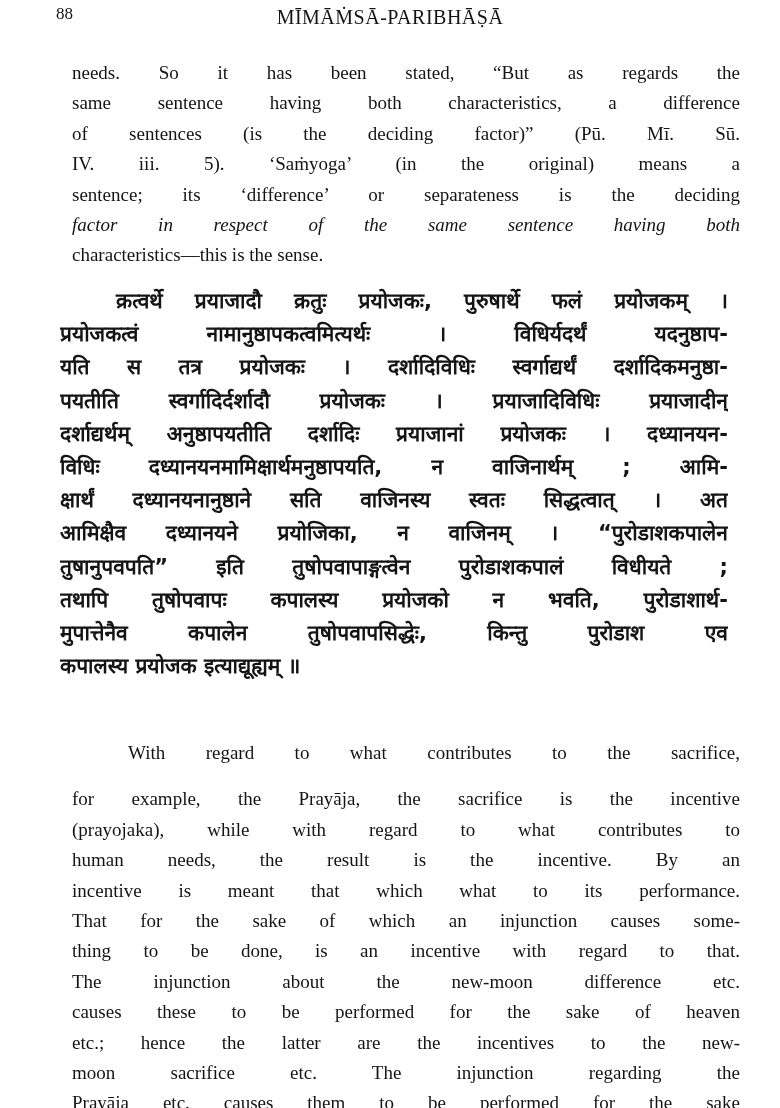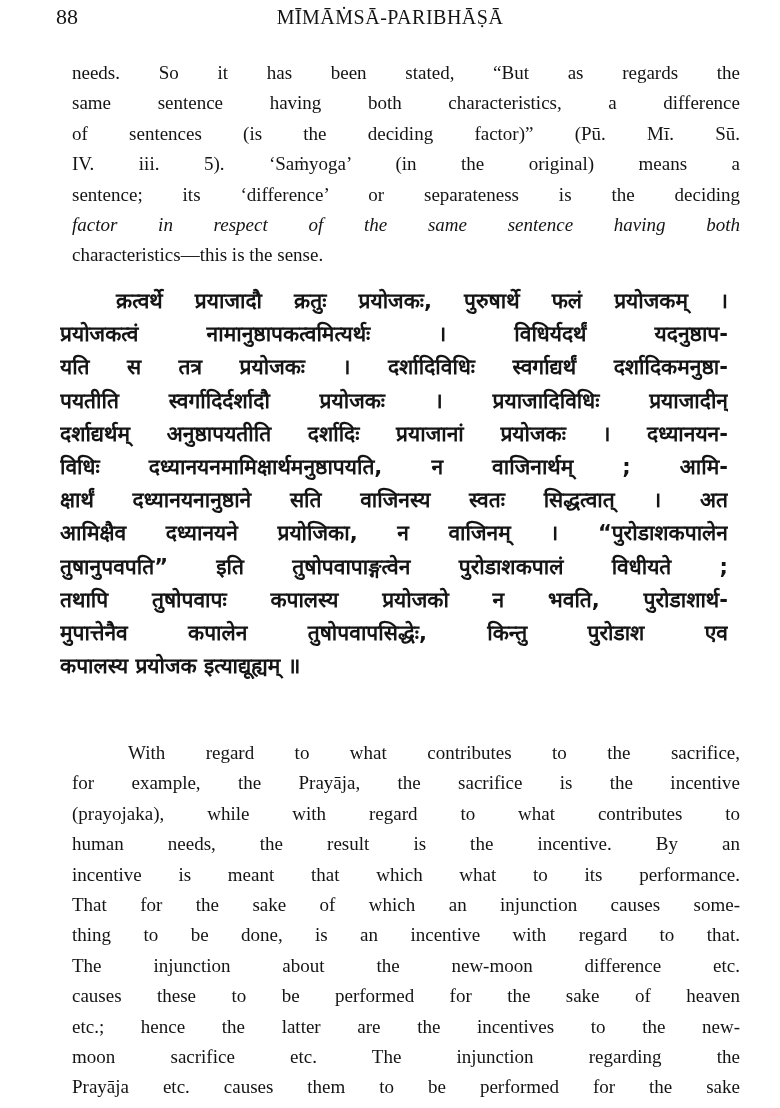--- a/index.html
+++ b/index.html
@@ -4,21 +4,21 @@
 <style>
   html, body { margin: 0; padding: 0; }
   body {
     width: 780px; height: 1108px; overflow: hidden;
     background: #ffffff; color: #141414;
     font-family: "DejaVu Serif", "Liberation Serif", serif;
     position: relative;
   }
   .page { position: absolute; left: 56px; top: 0; width: 668px; }
   .running-head { position: absolute; top: 4px; left: 0; width: 668px; height: 30px; }
-  .page-number { position: absolute; left: 0; top: 0; font-size: 22px; font-family: "Liberation Serif", serif; }
+  .page-number { position: absolute; left: 0; top: 0; font-size: 17px; font-family: "Liberation Serif", serif; }
   .running-title { position: absolute; left: 0; right: 0; top: 2px; text-align: center; font-size: 20px; letter-spacing: 0.5px; font-family: "Liberation Serif", serif; }
   .para {
     position: absolute; left: 16px; width: 668px;
     font-family: "Liberation Serif", serif;
     font-size: 19px; line-height: 30.4px;
     text-align: justify;
   }
   .line { display: block; text-align: justify; text-align-last: justify; white-space: nowrap; height: 30.4px; }
   .line.last { text-align-last: left; }
   .line.indent { padding-left: 56px; }
@@ -59,21 +59,21 @@
     <span class="line" style="white-space: normal; overflow: hidden;">क्षार्थं दध्यानयनानुष्ठाने सति वाजिनस्य स्वतः सिद्धत्वात् । अत</span>
     <span class="line" style="white-space: normal; overflow: hidden;">आमिक्षैव दध्यानयने प्रयोजिका, न वाजिनम् । “पुरोडाशकपालेन</span>
     <span class="line" style="white-space: normal; overflow: hidden;">तुषानुपवपति” इति तुषोपवापाङ्गत्वेन पुरोडाशकपालं विधीयते ;</span>
     <span class="line" style="white-space: normal; overflow: hidden;">तथापि तुषोपवापः कपालस्य प्रयोजको न भवति, पुरोडाशार्थ-</span>
     <span class="line" style="white-space: normal; overflow: hidden;">मुपात्तेनैव कपालेन तुषोपवापसिद्धेः, किन्तु पुरोडाश एव</span>
     <span class="line last" style="white-space: normal; overflow: hidden;">कपालस्य प्रयोजक इत्याद्यूह्यम् ॥</span>
   </div>
 
   <div class="para" style="top:738px;">
     <span class="line indent" style="white-space: normal; overflow: hidden;">With regard to what contributes to the sacrifice,</span>
-    <span class="line" style="white-space: normal; overflow: hidden;">for example, the Prayāja, the sacrifice is the incentive</span>
+    <span class="line" style="white-space: normal; overflow: hidden; margin-top: 16px;">for example, the Prayāja, the sacrifice is the incentive</span>
     <span class="line" style="white-space: normal; overflow: hidden;">(prayojaka), while with regard to what contributes to</span>
     <span class="line" style="white-space: normal; overflow: hidden;">human needs, the result is the incentive.  By an</span>
     <span class="line" style="white-space: normal; overflow: hidden;">incentive is meant that which what to its performance.</span>
     <span class="line" style="white-space: normal; overflow: hidden;">That for the sake of which an injunction causes some-</span>
     <span class="line" style="white-space: normal; overflow: hidden;">thing to be done, is an incentive with regard to that.</span>
     <span class="line" style="white-space: normal; overflow: hidden;">The injunction about the new-moon difference etc.</span>
     <span class="line" style="white-space: normal; overflow: hidden;">causes these to be performed for the sake of heaven</span>
     <span class="line" style="white-space: normal; overflow: hidden;">etc.; hence the latter are the incentives to the new-</span>
     <span class="line" style="white-space: normal; overflow: hidden;">moon sacrifice etc.  The injunction regarding the</span>
     <span class="line" style="white-space: normal; overflow: hidden;">Prayāja etc. causes them to be performed for the sake</span>

